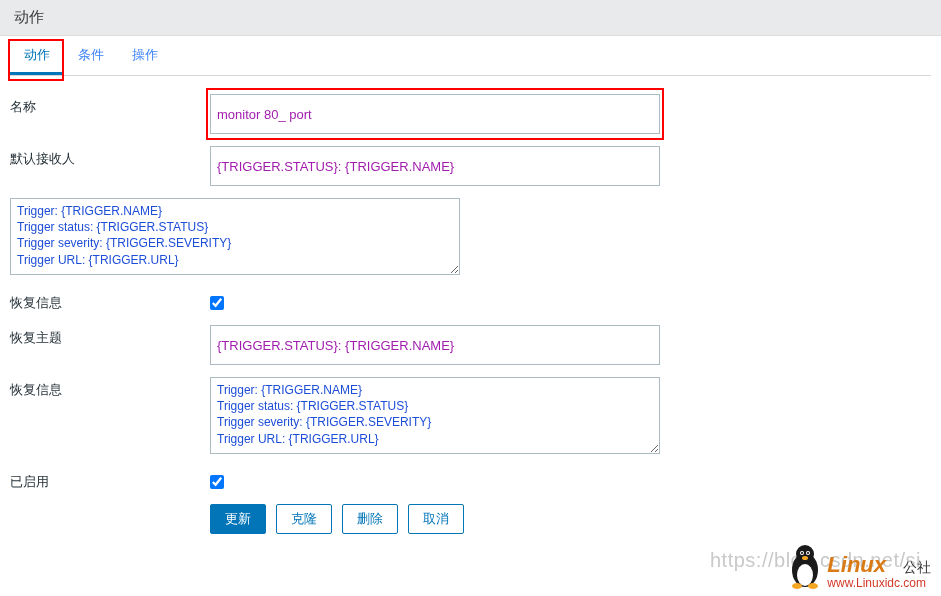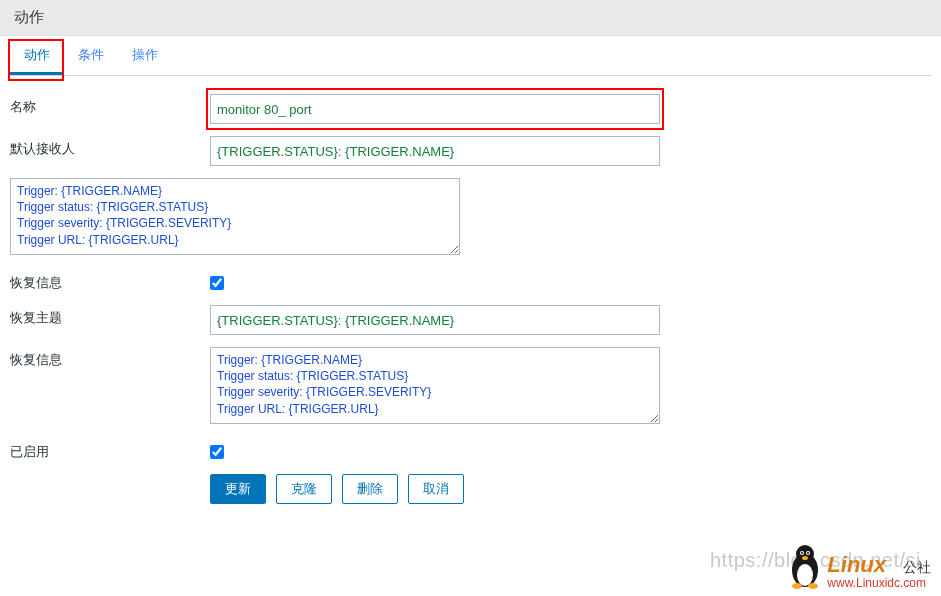--- a/index.html
+++ b/index.html
@@ -63,25 +63,25 @@
       color: #1f2c33;
       font-size: 13px;
       padding-top: 4px;
       flex-shrink: 0;
     }
     .form-control {
       flex: 0 0 auto;
     }
     input[type="text"] {
       width: 450px;
-      height: 30px;
+      height: 40px;
       border: 1px solid #acbbc2;
       padding: 2px 6px;
       font-size: 13px;
-      color: #15803d;
+      color: #a21caf;
       font-family: inherit;
     }
     input[type="text"].name-input {
       border: 1px solid #acbbc2;
     }
     .name-highlight {
       position: relative;
       display: inline-block;
     }
     .name-highlight::before {

